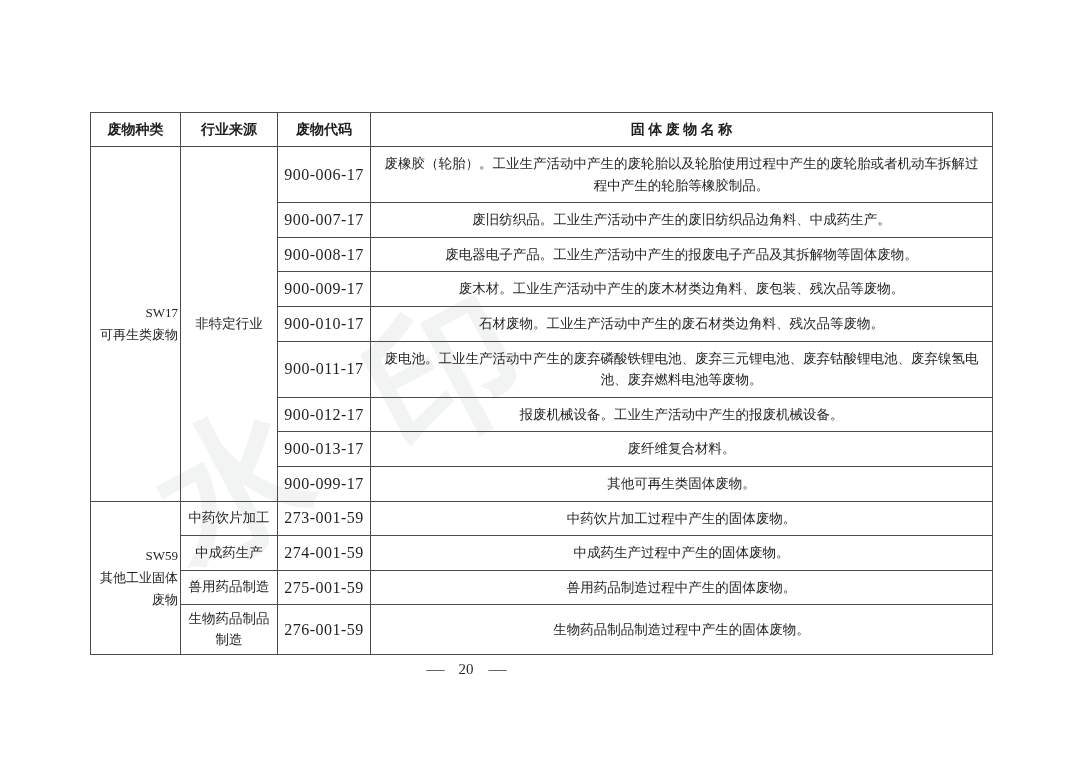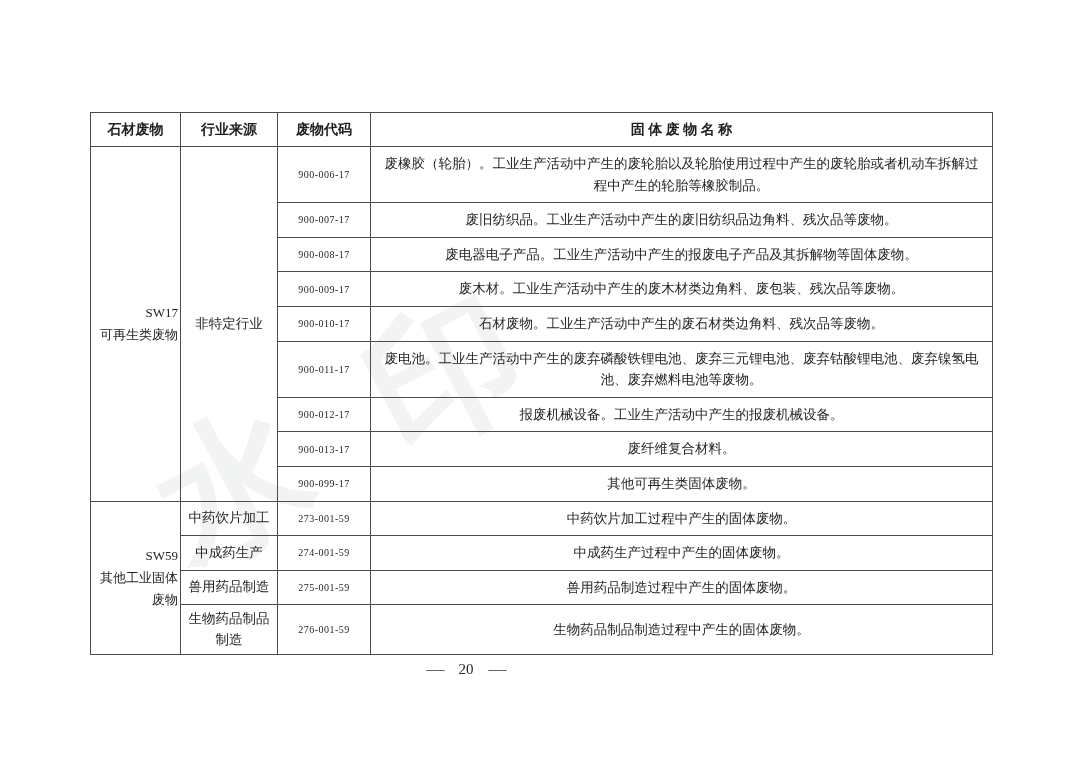--- a/index.html
+++ b/index.html
@@ -58,21 +58,21 @@
   }
   .industry-cell {
     text-align: center;
     font-size: 13.5px;
     line-height: 1.5;
     padding: 4px 2px;
     margin-left: 43px;
   }
   .code-cell {
     text-align: center;
-    font-size: 10px;
+    font-size: 16px;
     white-space: nowrap;
     padding: 6px 2px;
     letter-spacing: 0.5px;
   }
   .name-cell {
     text-align: center;
     font-size: 13.5px;
     line-height: 1.6;
     padding: 6px 7px;
   }
@@ -98,36 +98,36 @@
 
   <table class="waste-table">
     <colgroup>
       <col style="width:90px">
       <col style="width:97px">
       <col style="width:93px">
       <col style="width:622px">
     </colgroup>
     <thead>
       <tr>
-        <th>石材废物</th>
+        <th>废物种类</th>
         <th>行业来源</th>
         <th>废物代码</th>
         <th>固  体  废  物  名  称</th>
       </tr>
     </thead>
     <tbody>
         <tr>
           <td class="type-cell" rowspan="9">SW17<br>可再生类废物</td>
           <td class="industry-cell" rowspan="9">非特定行业</td>
           <td class="code-cell">900-006-17</td>
           <td class="name-cell">废橡胶（轮胎）。工业生产活动中产生的废轮胎以及轮胎使用过程中产生的废轮胎或者机动车拆解过程中产生的轮胎等橡胶制品。</td>
         </tr>
         <tr>
           <td class="code-cell">900-007-17</td>
-          <td class="name-cell">废旧纺织品。工业生产活动中产生的废旧纺织品边角料、残次品等废物。</td>
+          <td class="name-cell">废旧纺织品。工业生产活动中产生的废旧纺织品边角料、中成药生产。</td>
         </tr>
         <tr>
           <td class="code-cell">900-008-17</td>
           <td class="name-cell">废电器电子产品。工业生产活动中产生的报废电子产品及其拆解物等固体废物。</td>
         </tr>
         <tr>
           <td class="code-cell">900-009-17</td>
           <td class="name-cell">废木材。工业生产活动中产生的废木材类边角料、废包装、残次品等废物。</td>
         </tr>
         <tr>

